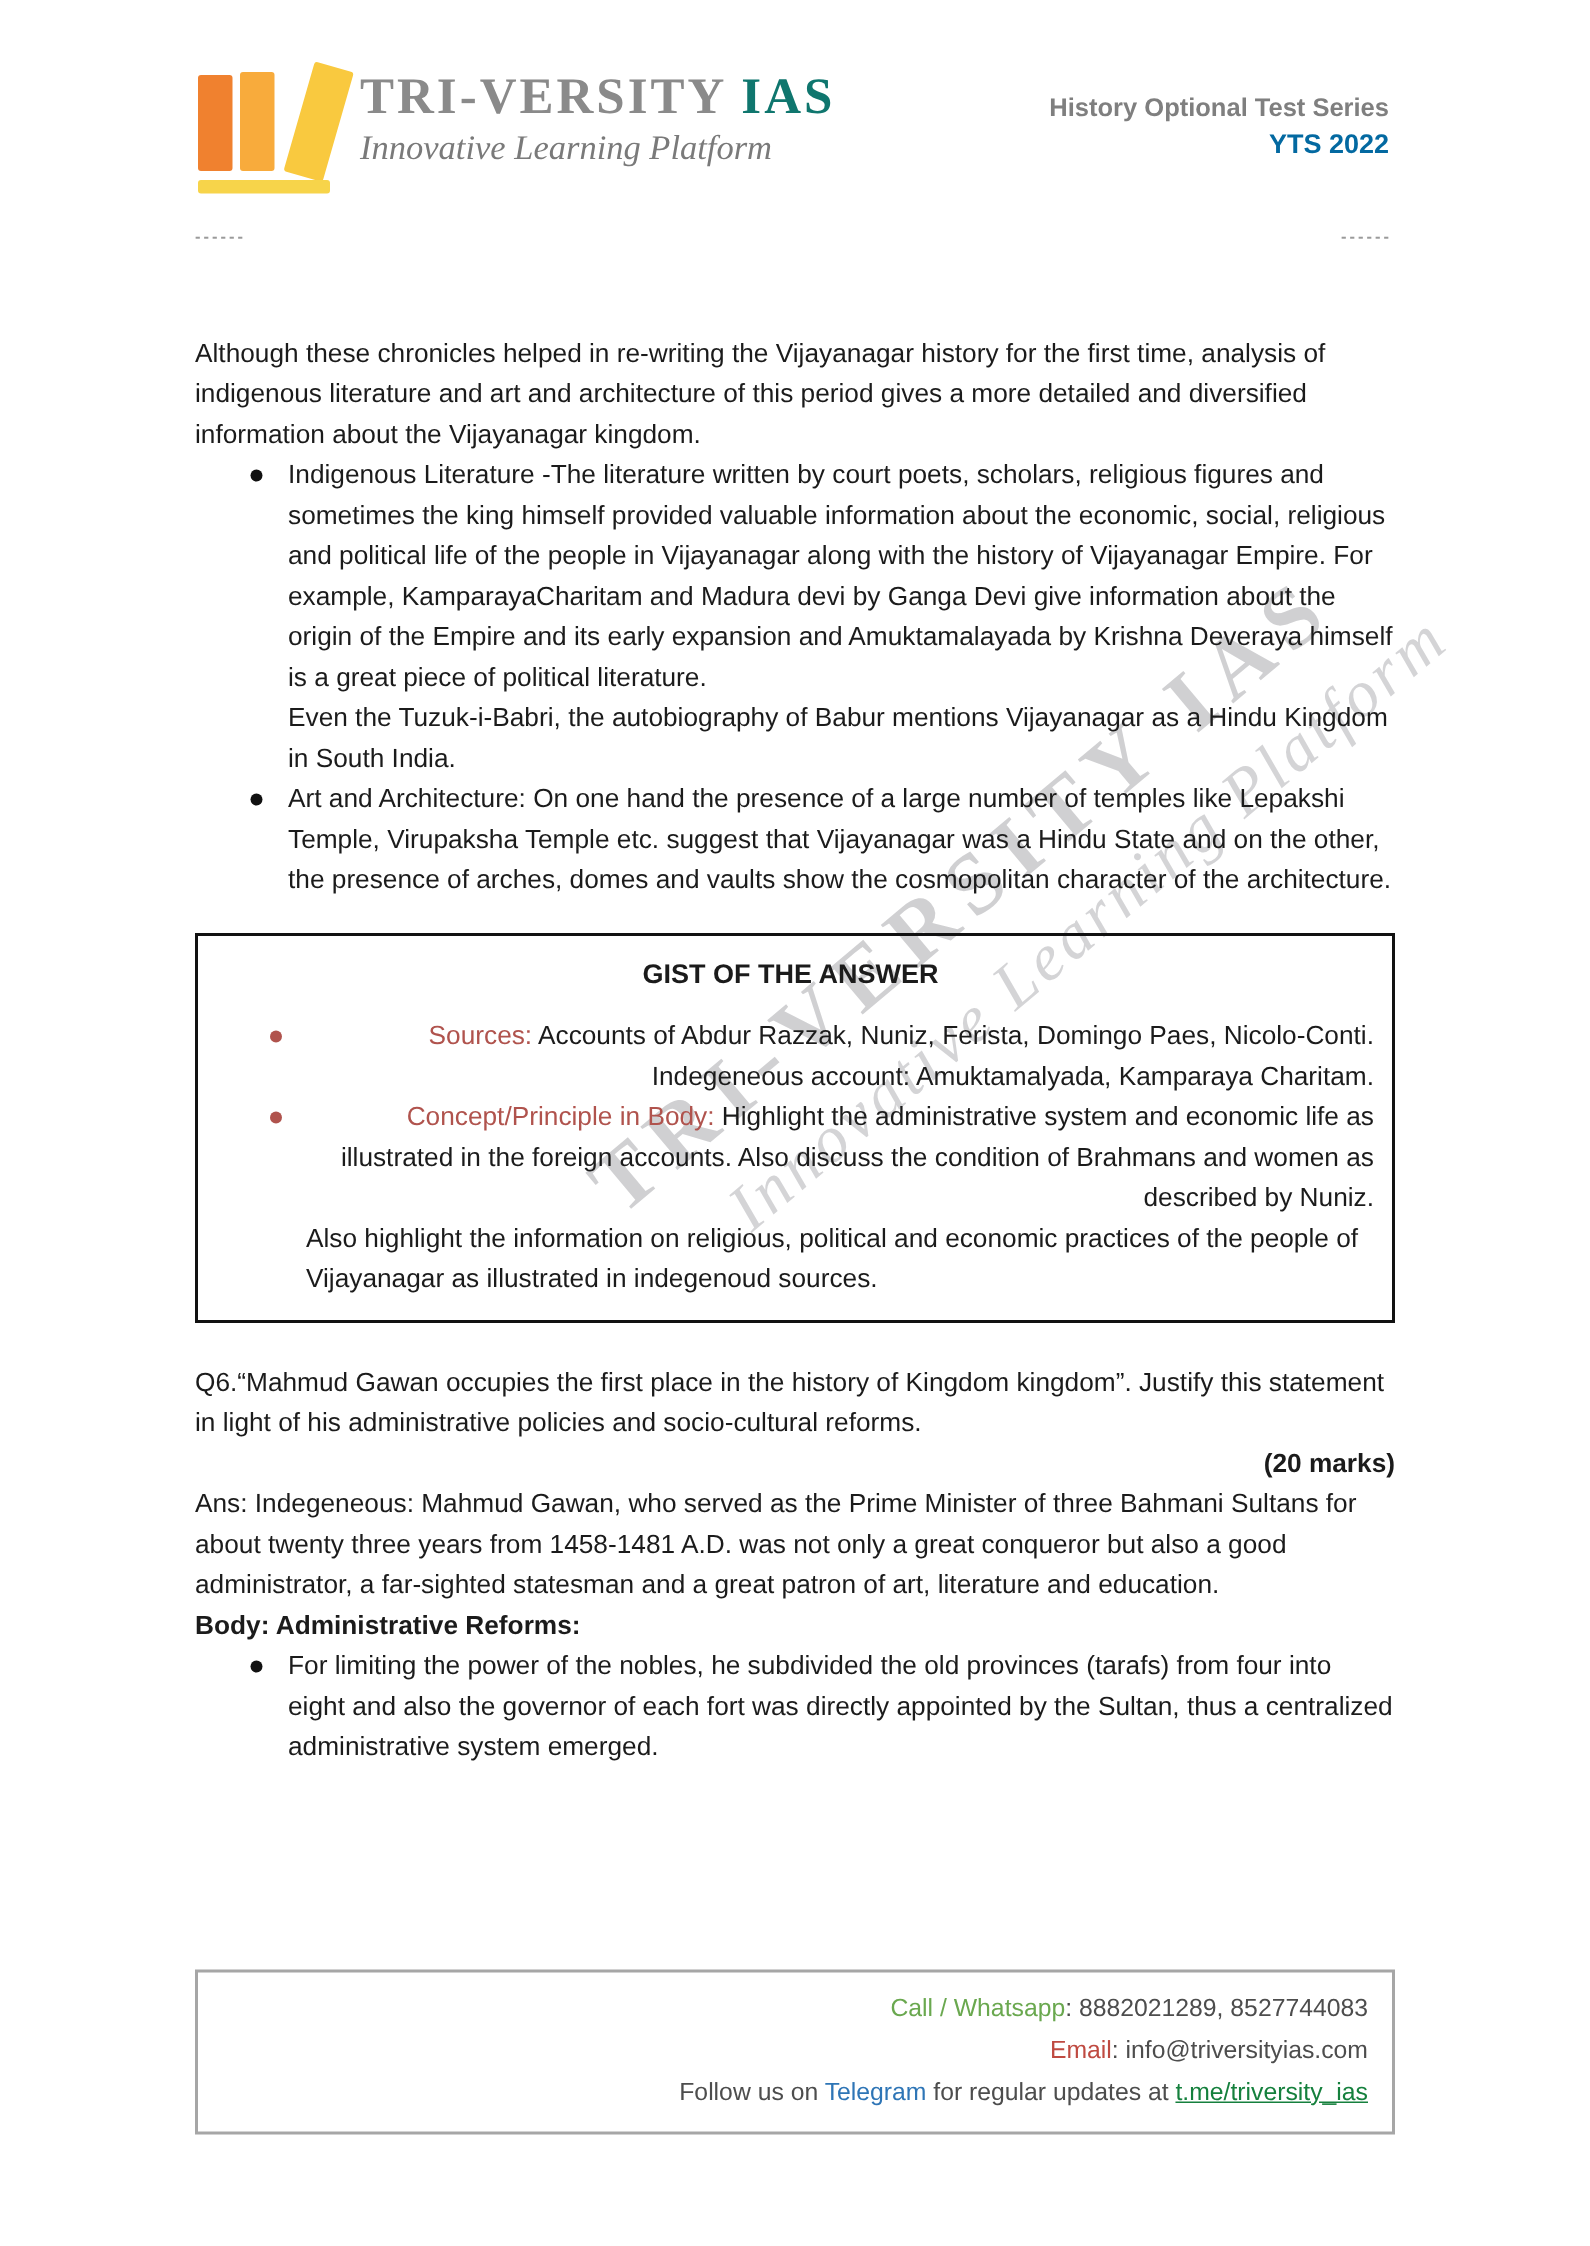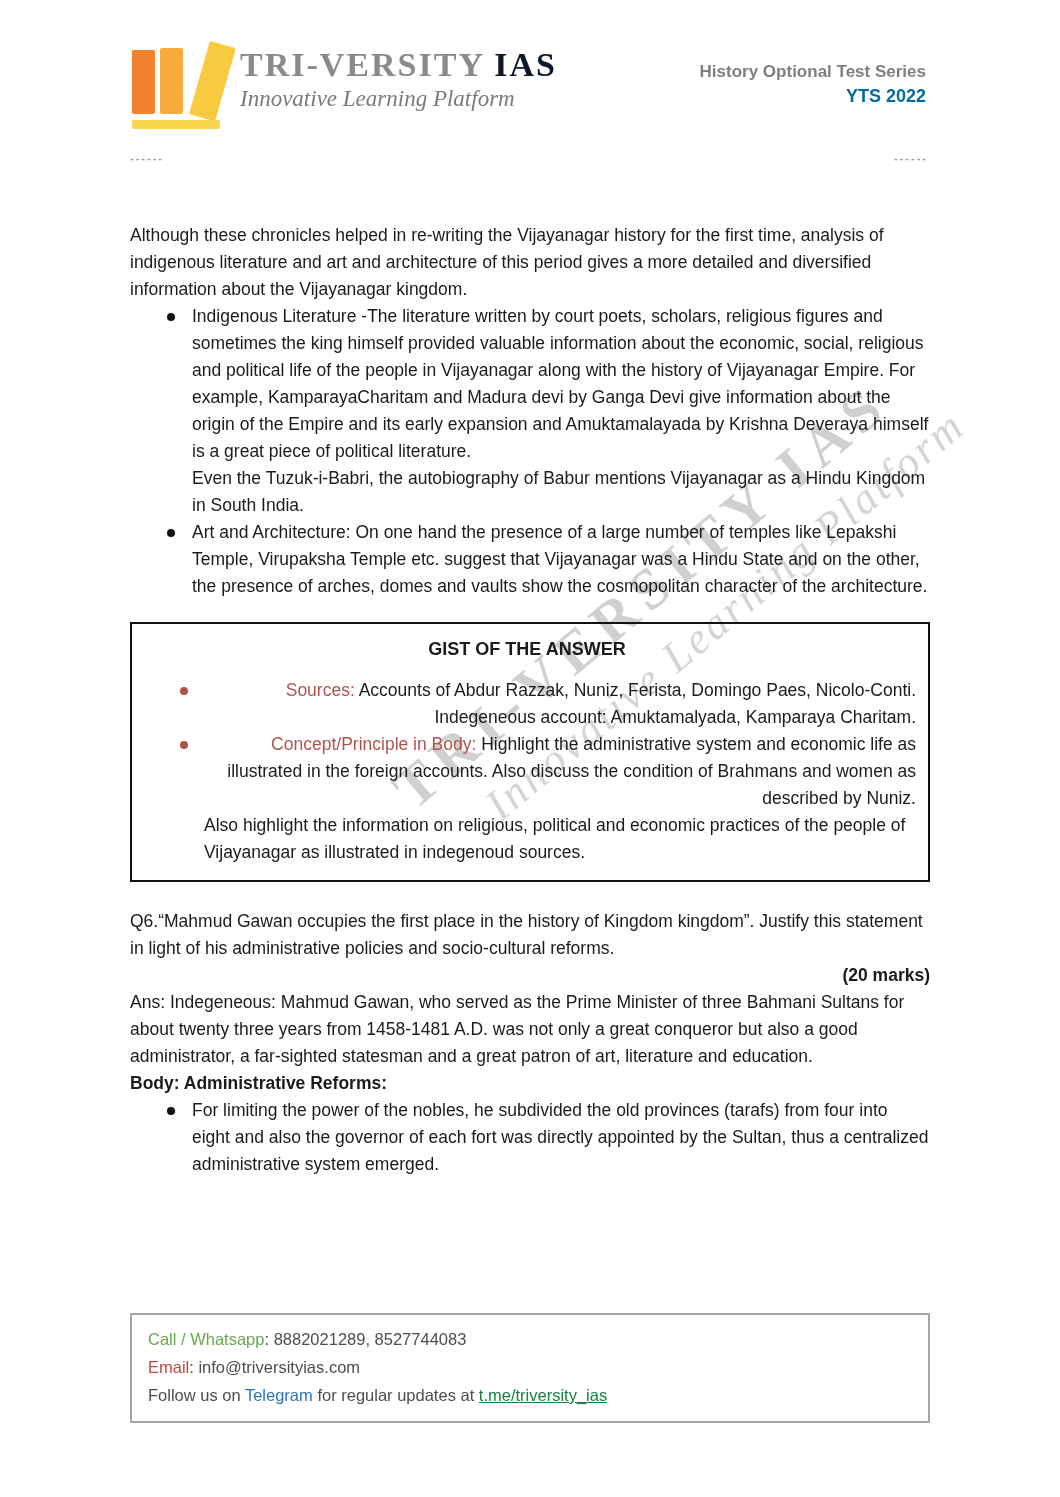--- a/index.html
+++ b/index.html
@@ -13,21 +13,21 @@
   
   .header { position:absolute; top:38px; left:130px; right:130px; z-index:2; }
   .brand { display:flex; align-items:flex-start; gap:14px; }
   .logo { position:relative; width:96px; height:92px; flex:0 0 auto; }
   .logo .bar1 { position:absolute; left:2px;  top:12px; width:23px; height:64px; background:#f0812f; border-radius:2px; }
   .logo .bar2 { position:absolute; left:30px; top:10px; width:23px; height:66px; background:#f8ab3c; border-radius:2px; }
   .logo .bar3 { position:absolute; left:59px; top:0px;  width:27px; height:76px; background:#f9c93f; border-radius:2px; transform:rotate(16deg); transform-origin:bottom left; }
   .logo .base { position:absolute; left:2px;  top:82px; width:88px; height:9px;  background:#f7d44a; border-radius:2px; }
   .brand-text { padding-top:8px; }
   .brand-title { font-family:"Liberation Serif", serif; font-weight:bold; font-size:34px; letter-spacing:2px; color:#8a8a8a; white-space:nowrap; }
-  .brand-title .ias { color:#0f172a; }
+  .brand-title .ias { color:#0f766e; }
   .brand-sub { font-family:"Liberation Serif", serif; font-style:italic; font-size:23px; color:#7a7a7a; margin-top:2px; }
   .header-meta { position:absolute; right:4px; top:24px; text-align:right; }
   .meta-series { font-size:17px; font-weight:bold; color:#7f7f7f; }
   .meta-year   { font-size:18px; font-weight:bold; color:#0369a1; margin-top:4px; }
 
   .dashes { position:absolute; top:152px; z-index:2; font-size:11px; font-weight:bold; letter-spacing:2px; color:#9a9a9a; }
   .dashes.left  { left:130px; }
   .dashes.right { right:132px; }
 
   
@@ -62,21 +62,21 @@
   .gist-box .dot { left:42px; background:#b0534d; }
   .gist-box .sub-para { padding-left:66px; }
 
   .q-para { margin-top:26px; font-weight:bold; }
   .marks { text-align:right; font-weight:bold; }
   .heading { font-weight:bold; }
 
   
   .footer-box {
     position:absolute; left:130px; top:1313px; width:800px; z-index:1;
-    border:2px solid #a6a6a6; padding:10px 16px 12px; text-align:left;
+    border:2px solid #a6a6a6; padding:10px 16px 12px; text-align:right;
     font-size:16.5px; line-height:28px; color:#4d4d4d; background:#ffffff;
   }
 </style>
 </head>
 <body>
 
 <div class="page">
 
   <div class="watermark">
     <div class="wm-logo-box">

